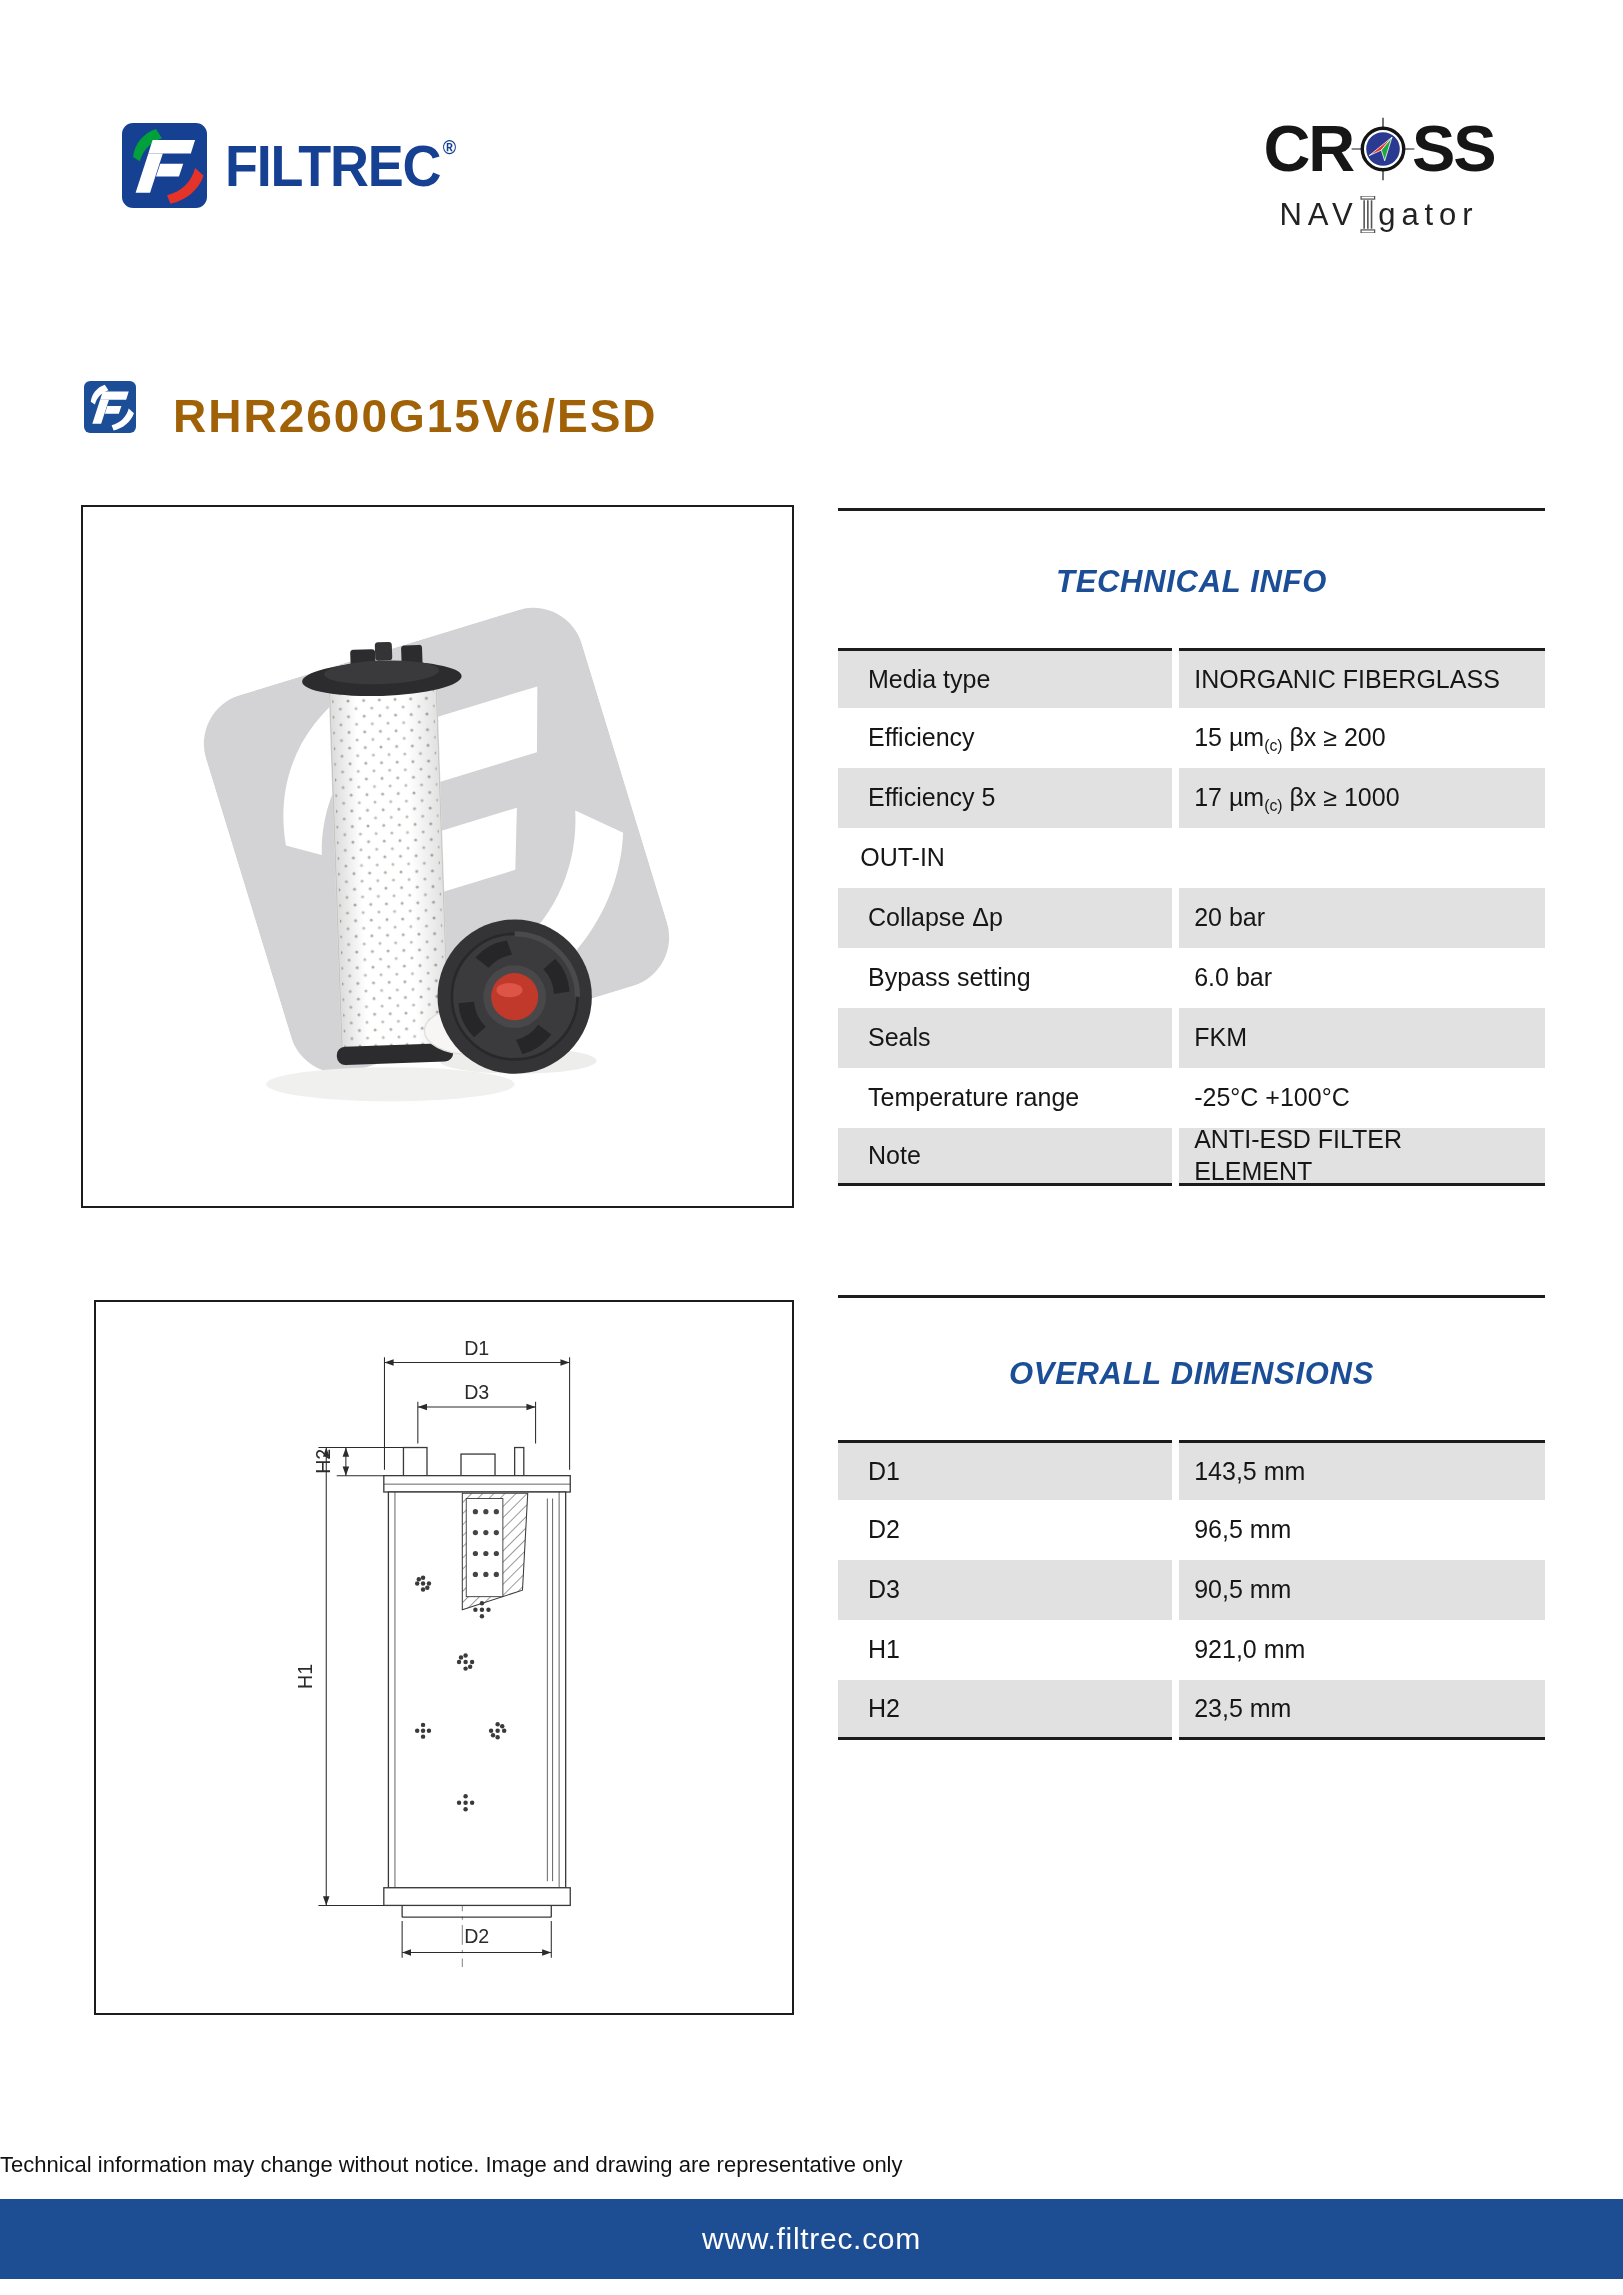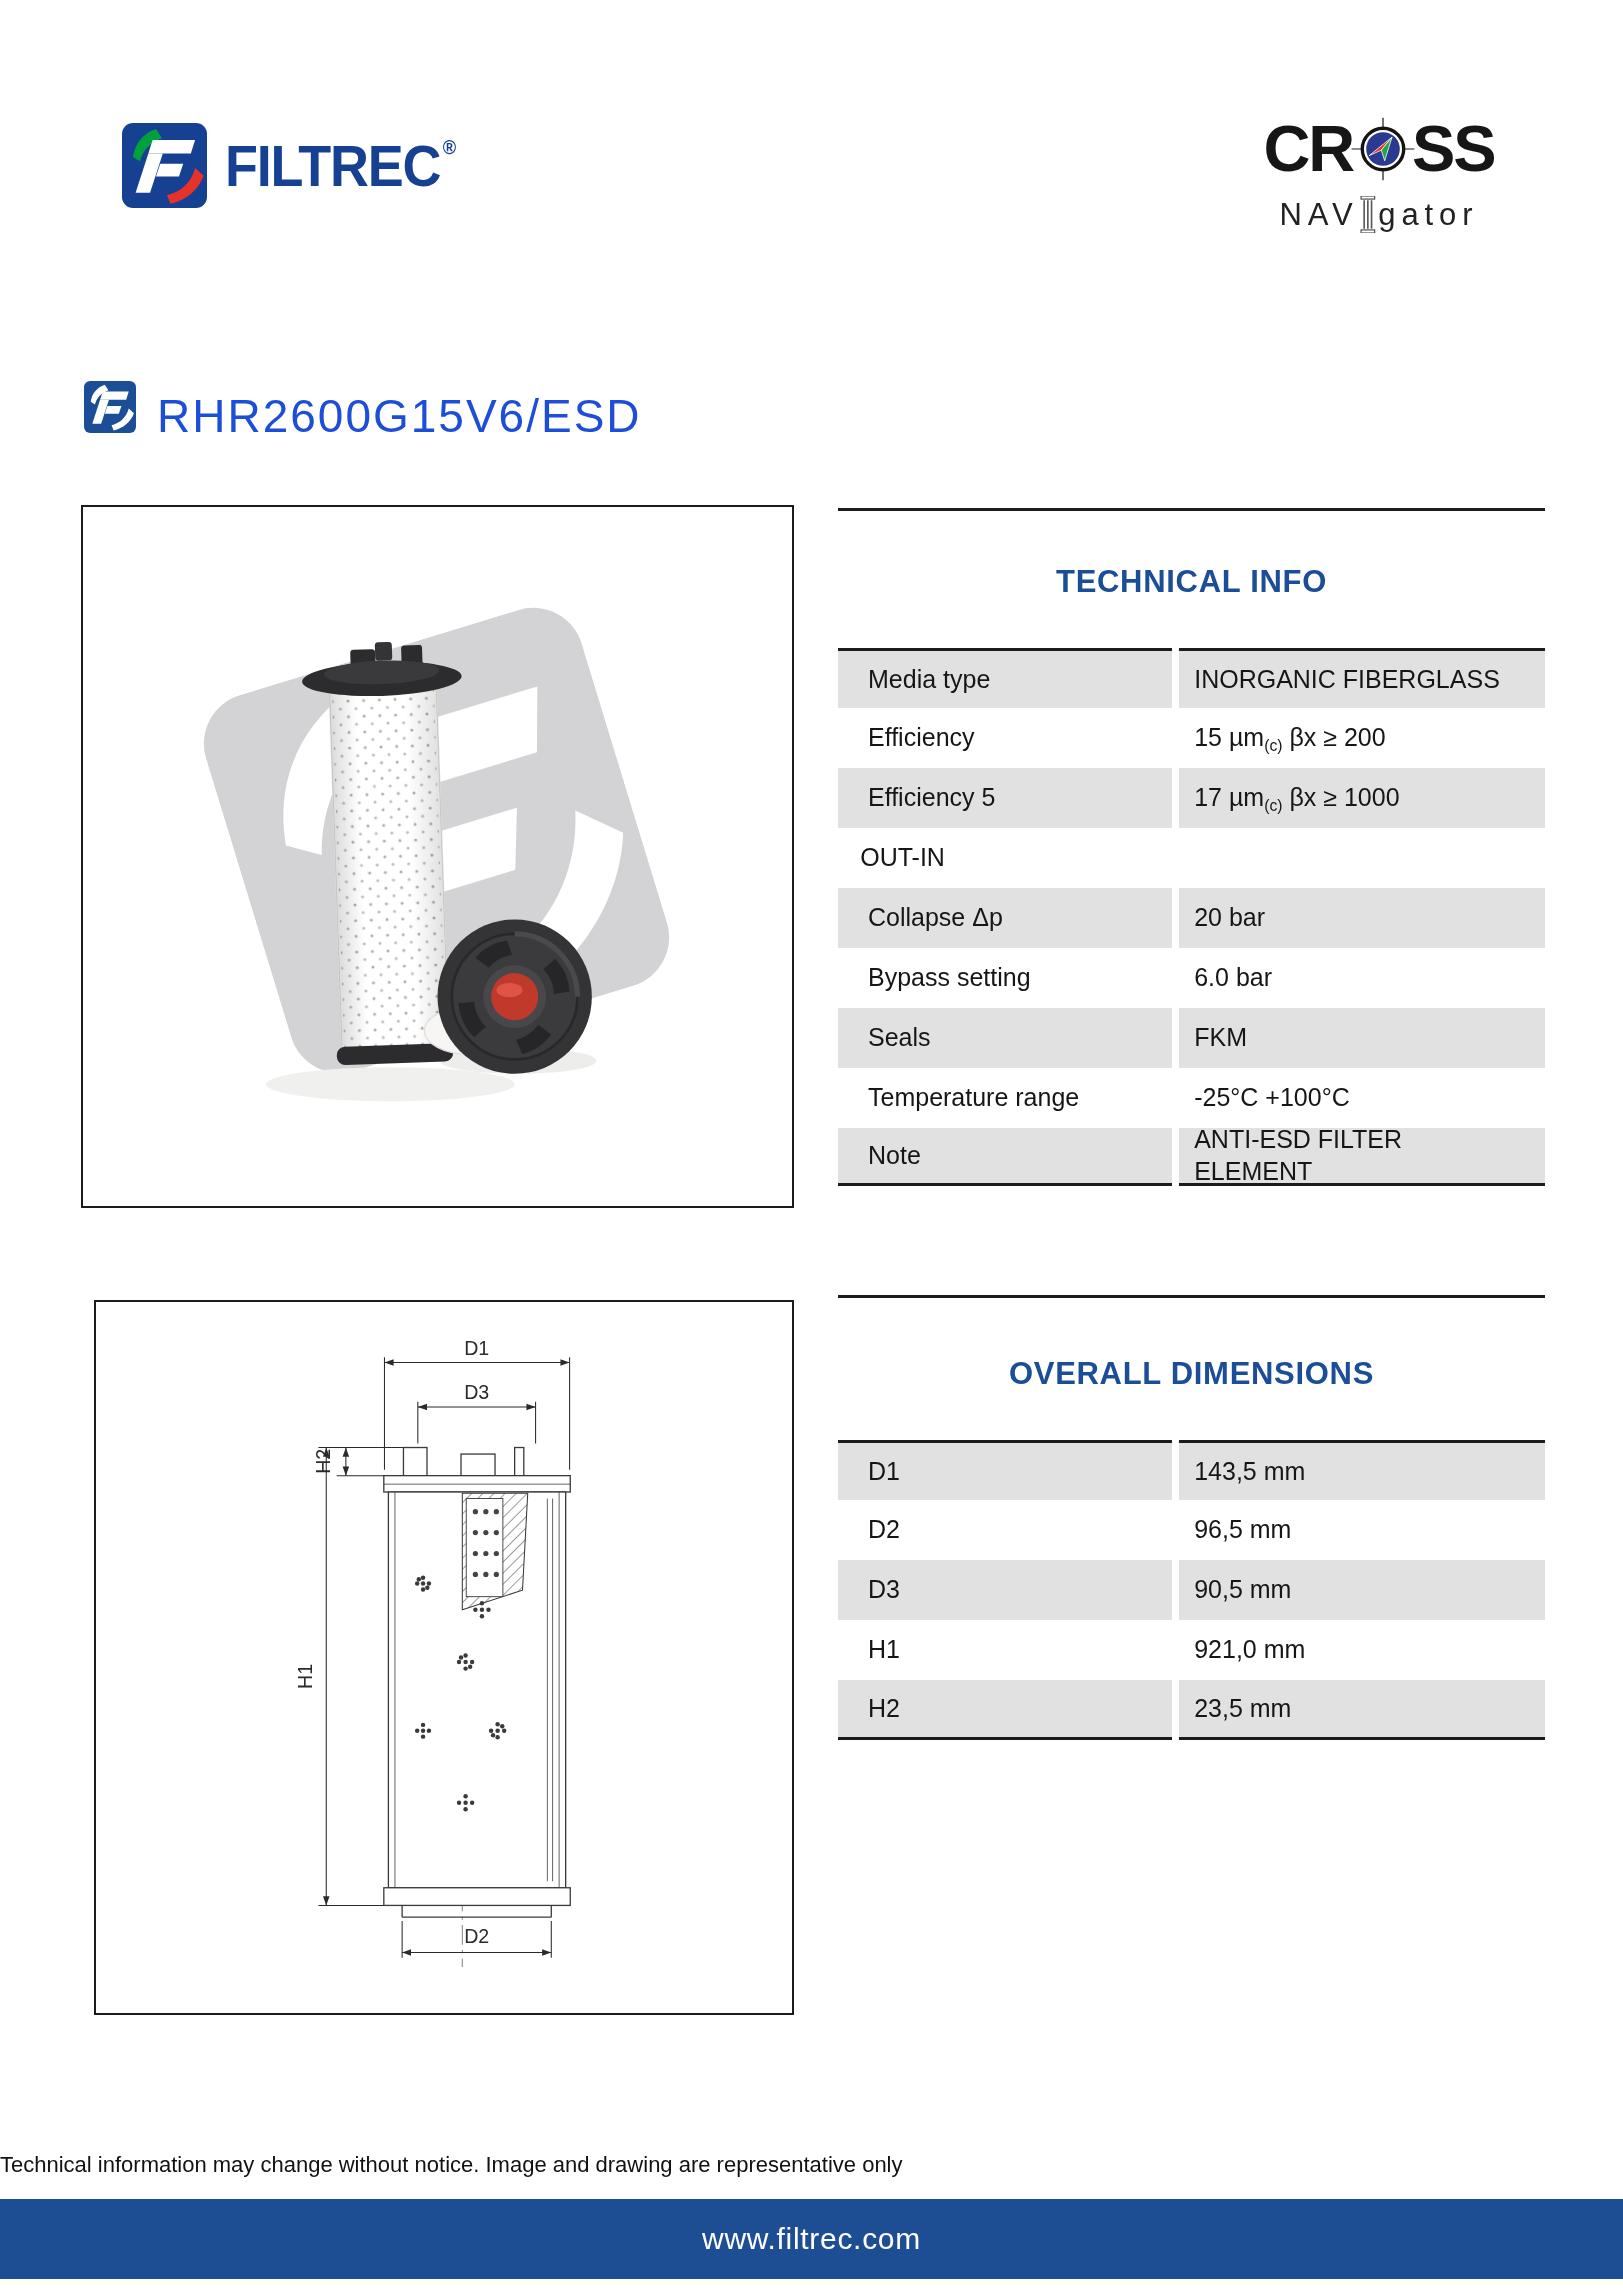--- a/index.html
+++ b/index.html
@@ -24,40 +24,40 @@
   .cross-row1{display:flex;align-items:center;font-size:65px;font-weight:700;
     color:#161616;letter-spacing:-2px;line-height:1;}
   .compass{width:56px;height:56px;margin:0 1.3px;overflow:visible;}
   .cross-row2{display:flex;align-items:center;margin-top:15px;font-size:31px;font-weight:400;
     color:#222;letter-spacing:5.9px;line-height:1;}
   .pillar{width:15.7px;height:37px;margin:0 2.6px 0 1.3px;}
 
   
   .part-icon{left:84px;top:381px;width:52px;height:52px;}
   .part-title{
-    left:157px;top:391px;font-size:46px;font-weight:400;color:#1d4ed8;
+    left:173px;top:391px;font-size:46px;font-weight:700;color:#a16207;
     letter-spacing:2px;line-height:50px;white-space:nowrap;
   }
 
   
   .frame{border:2px solid #1c1c1e;background:#fff;box-sizing:border-box;overflow:hidden;}
   .photo-box{left:81px;top:505px;width:713px;height:703px;}
   .drawing-box{left:94px;top:1300px;width:700px;height:715px;}
 
   .watermark{position:absolute;left:157px;top:137px;width:393px;height:393px;
     transform:rotate(-17deg);}
 
   
   .panel{width:707px;}
   .panel-tech{left:838px;top:508px;}
   .panel-dims{left:838px;top:1295px;}
   .rule{position:absolute;left:0;top:0;width:707px;height:3.3px;background:#1c1c1e;}
   .panel h2{
     position:absolute;left:0;width:707px;margin:0;text-align:center;
-    font-size:31px;font-weight:700;color:#1C4E98;letter-spacing:0.7px;
+    font-size:31px;font-weight:700;color:#1C4E98;letter-spacing:0.7px;font-style:italic;
   }
   .panel-tech h2{top:56px;}
   .panel-dims h2{top:61px;}
   .spec-table{position:absolute;left:0;}
   .panel-tech .spec-table{top:140px;}
   .panel-dims .spec-table{top:145px;}
   .srow{display:flex;}
   .srow .cell{display:flex;align-items:center;box-sizing:border-box;
     font-size:25px;color:#161616;line-height:1.25;}
   .srow .lbl{width:334px;padding-left:30px;}

